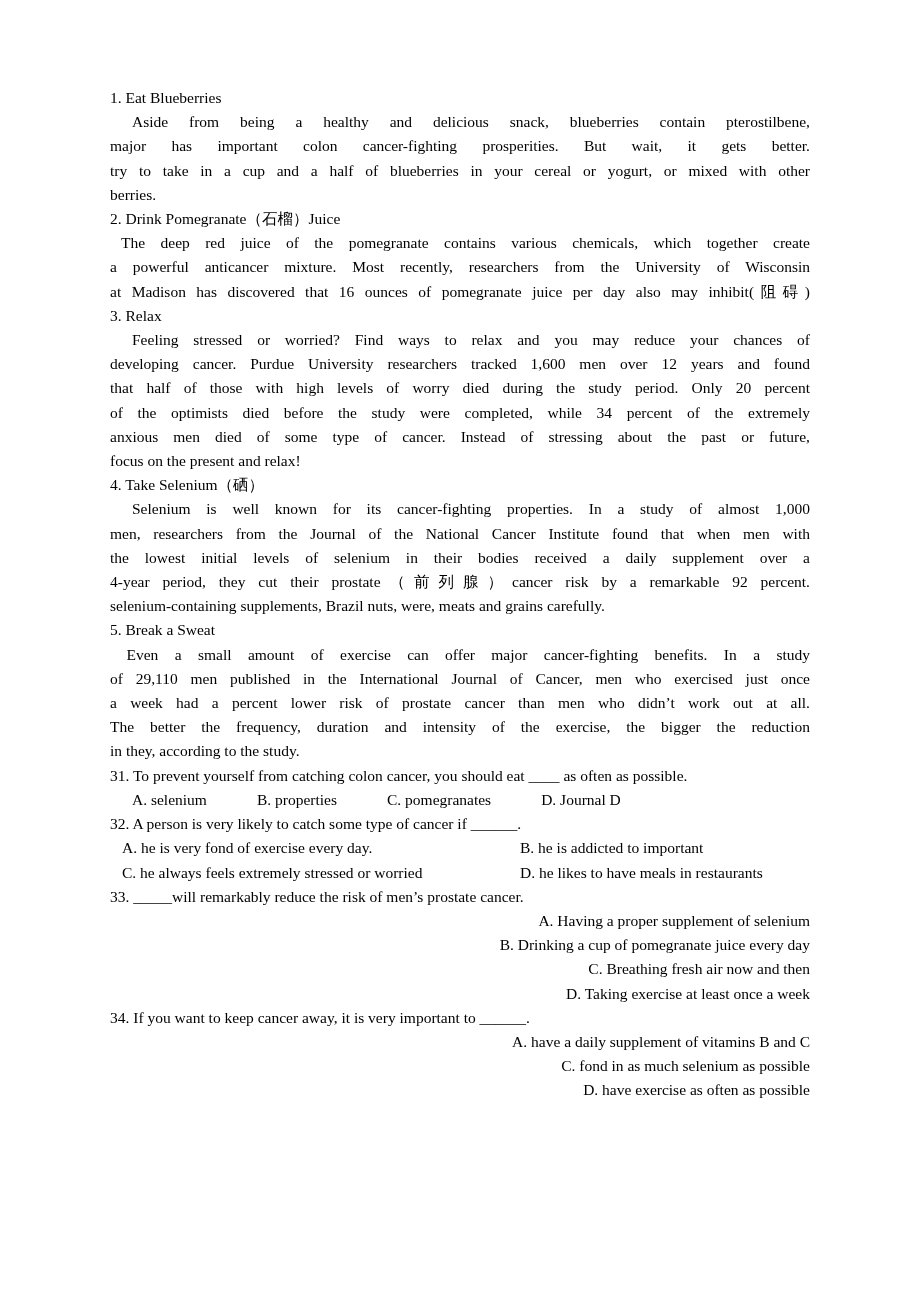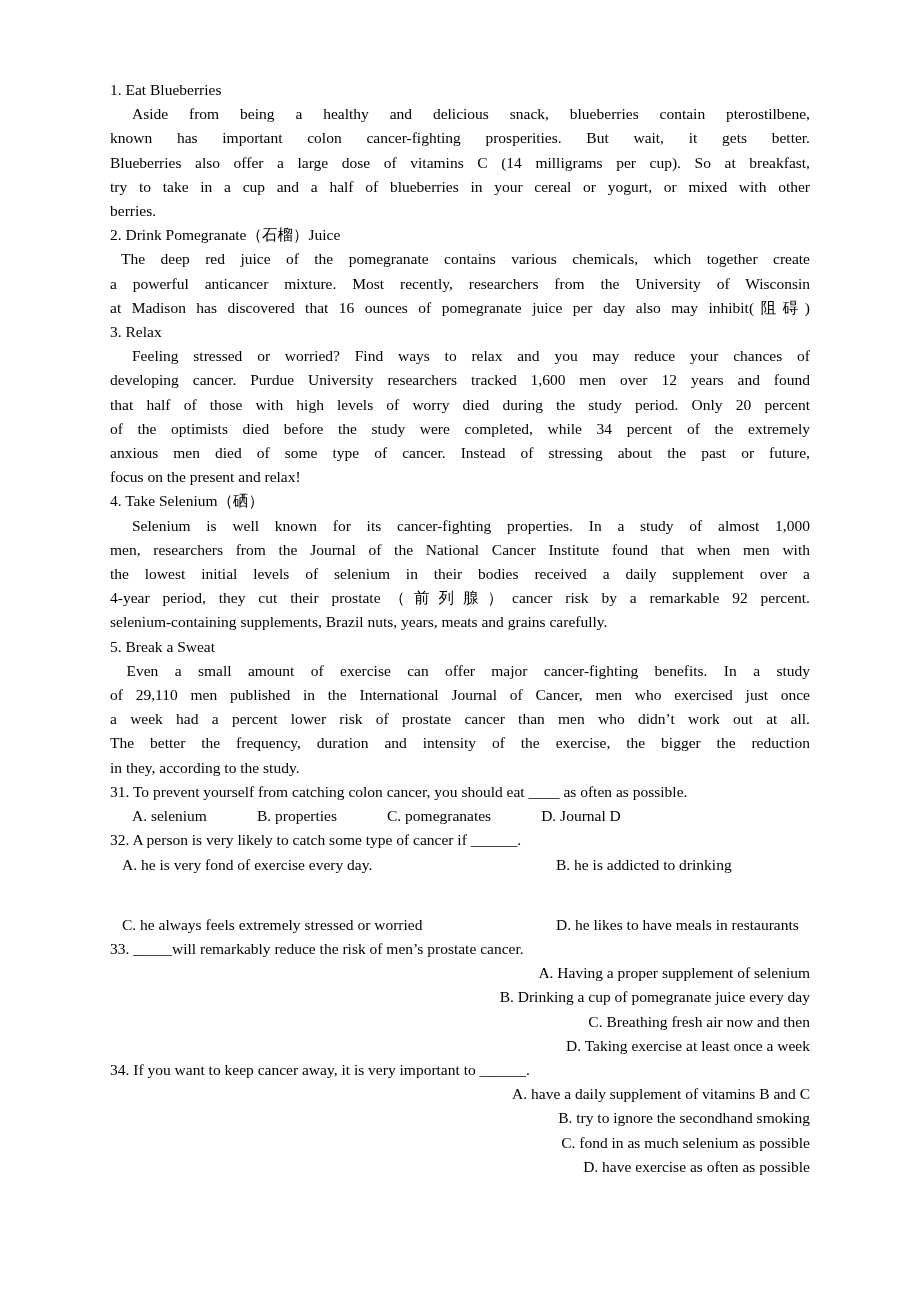--- a/index.html
+++ b/index.html
@@ -8,82 +8,80 @@
   .page {
     position: relative;
     width: 920px;
     height: 1302px;
     background: #ffffff;
     overflow: hidden;
   }
   .doc {
     position: absolute;
     left: 110px;
-    top: 78px;
+    top: 86px;
     width: 700px;
     font-family: "Liberation Serif", "DejaVu Serif", serif;
     font-size: 15.5px;
     line-height: 24.2px;
     color: #000000;
   }
   .line { min-height: 24.2px; }
   .just { text-align: justify; text-align-last: justify; }
   .options-row { padding-left: 22px; }
   .options-row .opt { display: inline-block; margin-right: 50px; }
   .options-row .opt:last-child { margin-right: 0; }
-  .options-grid { display: grid; grid-template-columns: 398px 1fr; padding-left: 12px; gap: 36px; }
+  .options-grid { display: grid; grid-template-columns: 398px 1fr; padding-left: 12px; }
   .option-line { padding-left: 15px; text-align: right; }
 </style>
 </head>
 <body>
 
 <div class="page">
   <div class="doc">
       <div class="line">1. Eat Blueberries</div>
       <div class="line just" style="padding-left: 22px;">    Aside from being a healthy and delicious snack, blueberries contain pterostilbene,</div>
-      <div class="line just">known has important colon cancer-fighting prosperities. But wait, it gets better.</div>
-      <div class="line just">Blueberries also offer a large dose of vitamins C (14 milligrams per cup). So at breakfast,</div>
+      <div class="line just">major has important colon cancer-fighting prosperities. But wait, it gets better.</div>
       <div class="line just">try to take in a cup and a half of blueberries in your cereal or yogurt, or mixed with other</div>
       <div class="line">berries.</div>
       <div class="line">2. Drink Pomegranate（石榴）Juice</div>
       <div class="line just" style="padding-left: 11px;">  The deep red juice of the pomegranate contains various chemicals, which together create</div>
       <div class="line just">a powerful anticancer mixture. Most recently, researchers from the University of Wisconsin</div>
       <div class="line just">at Madison has discovered that 16 ounces of pomegranate juice per day also may inhibit(阻碍)</div>
       <div class="line">3. Relax</div>
       <div class="line just" style="padding-left: 22px;">    Feeling stressed or worried? Find ways to relax and you may reduce your chances of</div>
       <div class="line just">developing cancer. Purdue University researchers tracked 1,600 men over 12 years and found</div>
       <div class="line just">that half of those with high levels of worry died during the study period. Only 20 percent</div>
       <div class="line just">of the optimists died before the study were completed, while 34 percent of the extremely</div>
       <div class="line just">anxious men died of some type of cancer. Instead of stressing about the past or future,</div>
       <div class="line">focus on the present and relax!</div>
       <div class="line">4. Take Selenium（硒）</div>
       <div class="line just" style="padding-left: 22px;">    Selenium is well known for its cancer-fighting properties. In a study of almost 1,000</div>
       <div class="line just">men, researchers from the Journal of the National Cancer Institute found that when men with</div>
       <div class="line just">the lowest initial levels of selenium in their bodies received a daily supplement over a</div>
       <div class="line just">4-year period, they cut their prostate（前列腺）cancer risk by a remarkable 92 percent.</div>
-      <div class="line">selenium-containing supplements, Brazil nuts, years, meats and grains carefully.</div>
+      <div class="line">selenium-containing supplements, Brazil nuts, were, meats and grains carefully.</div>
       <div class="line">5. Break a Sweat</div>
       <div class="line just" style="padding-left: 16.5px;">   Even a small amount of exercise can offer major cancer-fighting benefits. In a study</div>
       <div class="line just">of 29,110 men published in the International Journal of Cancer, men who exercised just once</div>
       <div class="line just">a week had a percent lower risk of prostate cancer than men who didn’t work out at all.</div>
       <div class="line just">The better the frequency, duration and intensity of the exercise, the bigger the reduction</div>
       <div class="line">in they, according to the study.</div>
       <div class="line">31. To prevent yourself from catching colon cancer, you should eat ____ as often as possible.</div>
       <div class="line options-row"><span class="opt">A. selenium</span><span class="opt">B. properties</span><span class="opt">C. pomegranates</span><span class="opt">D. Journal D</span></div>
       <div class="line">32. A person is very likely to catch some type of cancer if ______.</div>
       <div class="options-grid">
         <div class="line">A. he is very fond of exercise every day.</div>
-        <div class="line">B. he is addicted to drinking</div>
+        <div class="line">B. he is addicted to important</div>
         <div class="line">C. he always feels extremely stressed or worried</div>
         <div class="line">D. he likes to have meals in restaurants</div>
       </div>
       <div class="line">33. _____will remarkably reduce the risk of men’s prostate cancer.</div>
       <div class="line option-line">A. Having a proper supplement of selenium</div>
       <div class="line option-line">B. Drinking a cup of pomegranate juice every day</div>
       <div class="line option-line">C. Breathing fresh air now and then</div>
       <div class="line option-line">D. Taking exercise at least once a week</div>
       <div class="line">34. If you want to keep cancer away, it is very important to ______.</div>
       <div class="line option-line">A. have a daily supplement of vitamins B and C</div>
-      <div class="line option-line">B. try to ignore the secondhand smoking</div>
       <div class="line option-line">C. fond in as much selenium as possible</div>
       <div class="line option-line">D. have exercise as often as possible</div>
     </div>
 </div>
 
 </body></html>

